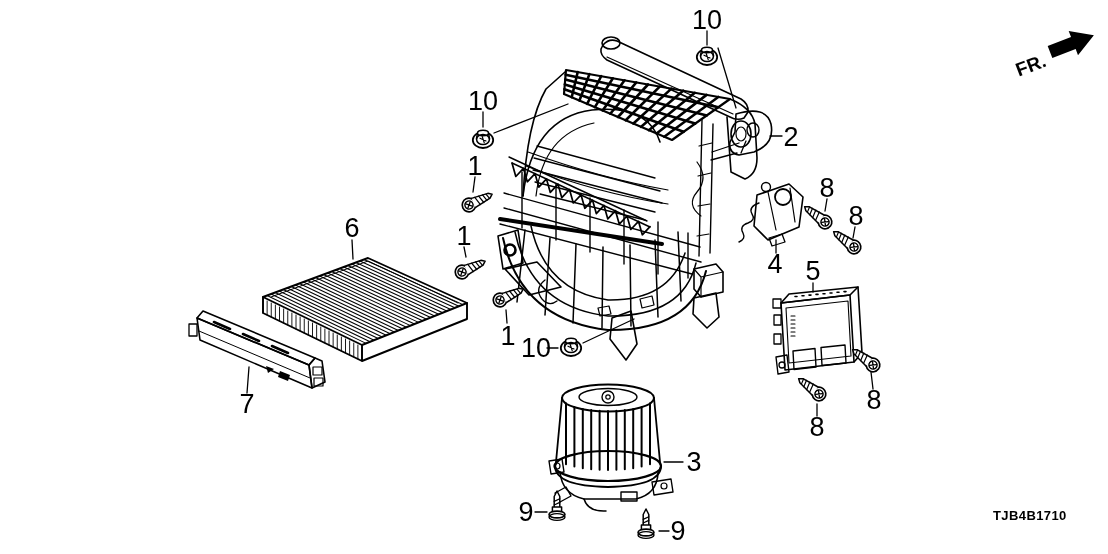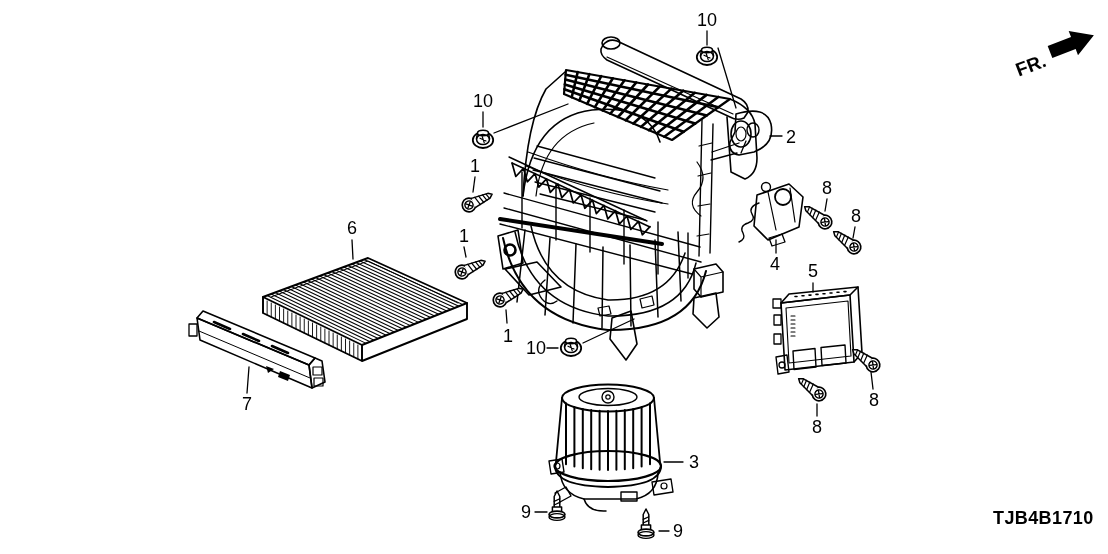--- a/index.html
+++ b/index.html
@@ -3,26 +3,26 @@
 <meta charset="utf-8">
 <style>
   html,body{margin:0;padding:0;background:#fff;}
   .stage{
     position:relative;width:1108px;height:554px;background:#ffffff;
     font-family:"Liberation Sans", sans-serif;color:#000;overflow:hidden;
   }
   .stage svg{position:absolute;left:0;top:0;}
   .callout{
     position:absolute;transform:translate(-50%,-50%);
-    font-size:18px;line-height:1;color:#000;white-space:nowrap;
+    font-size:27px;line-height:1;color:#000;white-space:nowrap;
     font-family:"Liberation Sans", sans-serif;
   }
   .diagram-code{
     position:absolute;left:993px;top:508px;
-    font-size:18px;font-weight:bold;letter-spacing:.4px;color:#000;
+    font-size:13px;font-weight:bold;letter-spacing:.4px;color:#000;
   }
 </style>
 </head>
 <body>
 
 <div class="stage">
 
 <svg width="1108" height="554" viewBox="0 0 1108 554">
   <defs>
 

